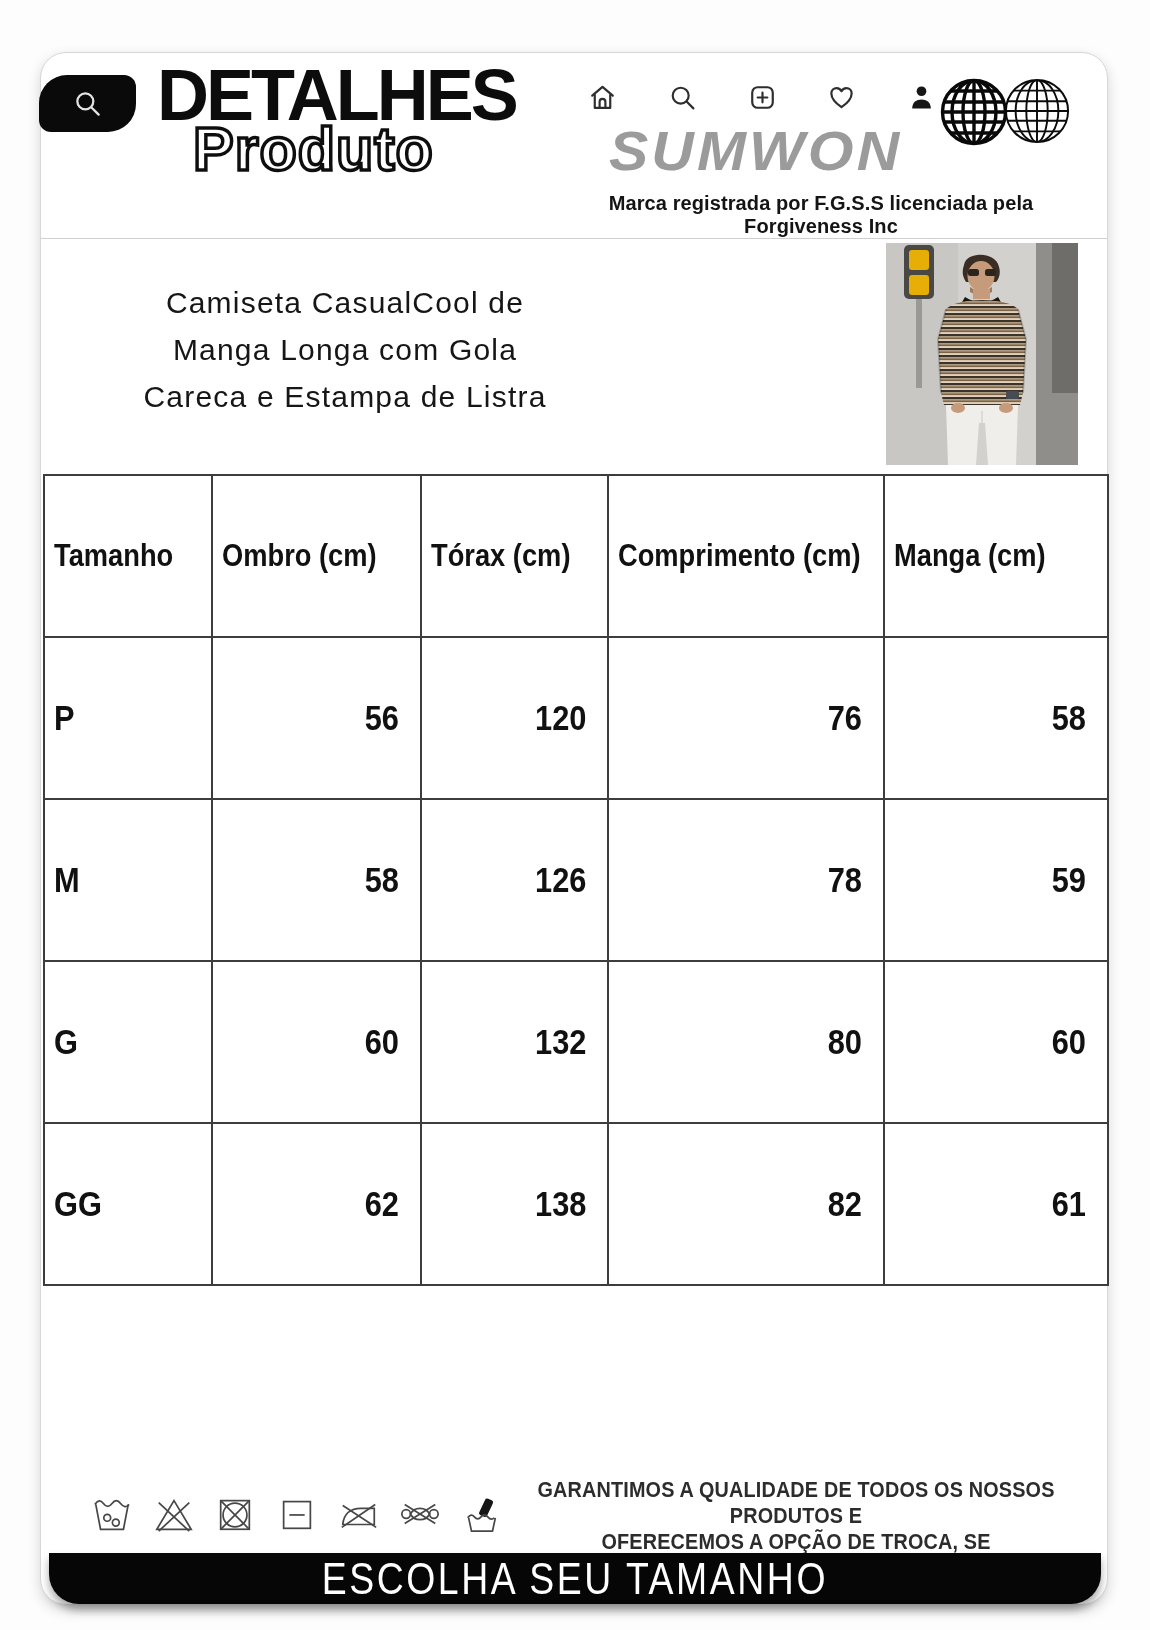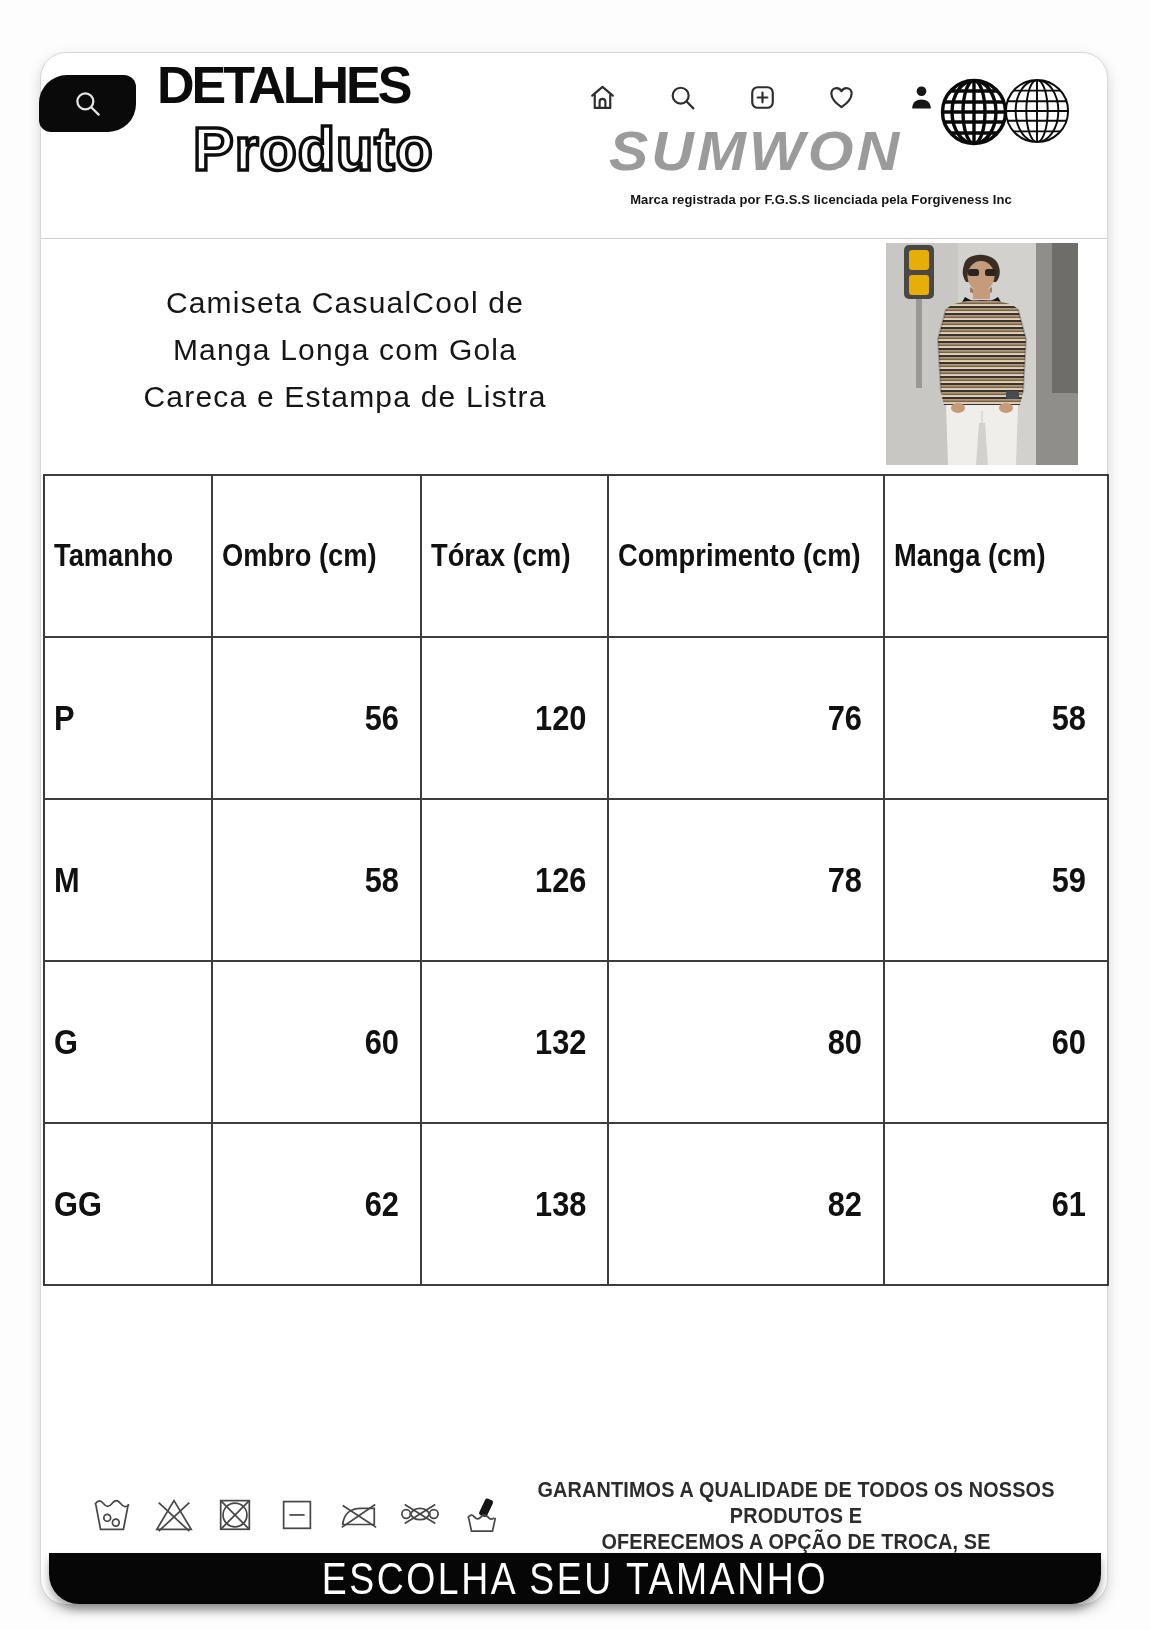--- a/index.html
+++ b/index.html
@@ -13,21 +13,21 @@
     background:#ffffff; border:1px solid #d7d7d7; border-radius:26px;
     box-shadow:0 5px 14px rgba(0,0,0,0.16);
   }
   
   .search-pill {
     position:absolute; left:-2px; top:22px; width:97px; height:57px;
     background:#0a0a0a; border-radius:28px 12px 28px 12px;
     display:flex; align-items:center; justify-content:center;
   }
   .title-top {
-    position:absolute; left:116px; top:6px; font-size:52px; font-weight:900;
+    position:absolute; left:116px; top:6px; font-size:72px; font-weight:900;
     letter-spacing:-3px; color:#0c0c0c; line-height:1;
   }
   .title-bottom {
     position:absolute; left:152px; top:66px; font-size:61px; font-weight:800;
     letter-spacing:1px; color:#ffffff; -webkit-text-stroke:3.5px #0e0e0e; line-height:1;
     z-index:2;
   }
   .nav-row {
     position:absolute; left:547px; top:30px; width:348px;
     display:flex; justify-content:space-between; align-items:center;
@@ -36,21 +36,21 @@
   .globe { position:absolute; top:24px; }
   .globe-1 { left:898px; z-index:2; }
   .globe-2 { left:962px; z-index:1; }
   .brand {
     position:absolute; left:568px; top:70px; font-size:56px; font-weight:bold;
     font-style:italic; color:#9b9b9b; letter-spacing:3px; line-height:1;
     transform:scaleX(1.05); transform-origin:left center;
   }
   .trademark {
     position:absolute; left:540px; top:139px; width:480px; text-align:center;
-    font-size:13px; font-weight:bold; color:#141414; letter-spacing:0.1px;
+    font-size:20px; font-weight:bold; color:#141414; letter-spacing:0.1px;
   }
   .header-divider { position:absolute; left:0; top:185px; width:100%; height:1px; background:#cfcfcf; }
   
   .product-title {
     position:absolute; left:28px; top:226px; width:552px; text-align:center;
     font-size:30px; letter-spacing:1.2px; line-height:47px; color:#161616;
   }
   .product-image {
     position:absolute; left:845px; top:190px; width:192px; height:222px;
     overflow:hidden;

